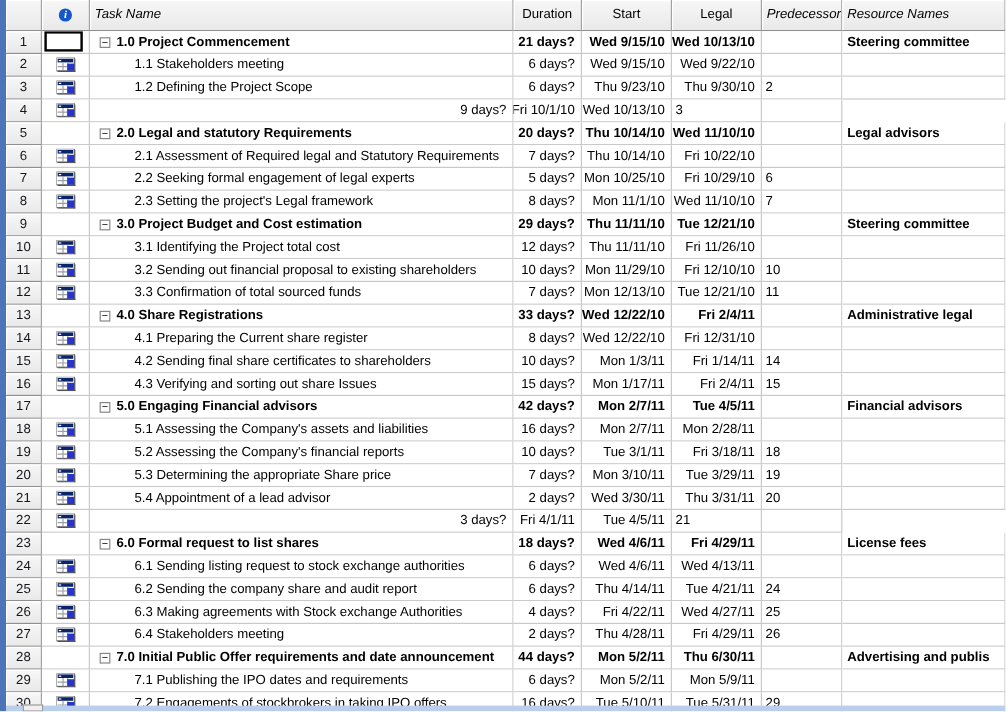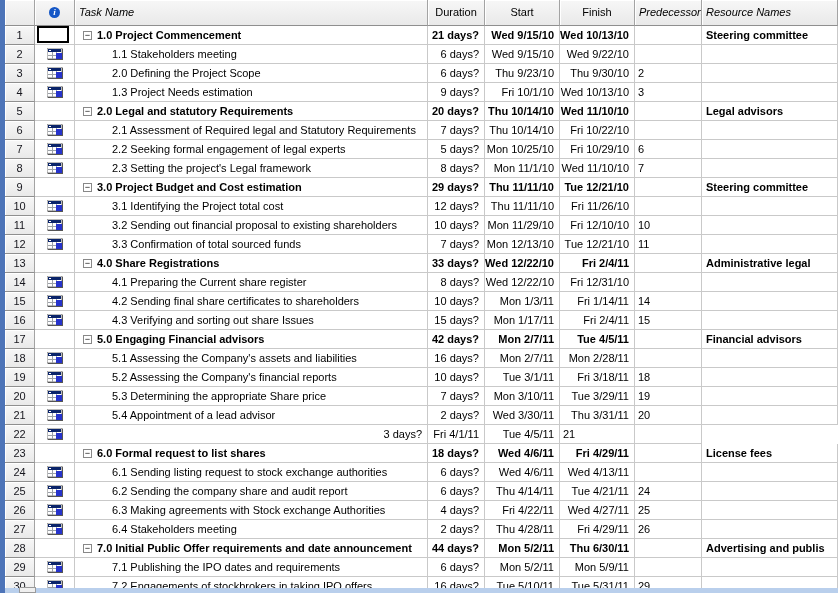--- a/index.html
+++ b/index.html
@@ -100,21 +100,21 @@
   <div class="table-wrap">
 
     <div class="trow header">
       <div class="cell hcell idcell"></div>
       <div class="cell hcell">
         <span class="info-glyph">i</span>
       </div>
       <div class="cell hcell left">Task Name</div>
       <div class="cell hcell">Duration</div>
       <div class="cell hcell">Start</div>
-      <div class="cell hcell">Finish</div>
+      <div class="cell hcell">Legal</div>
       <div class="cell hcell left">Predecessors</div>
       <div class="cell hcell left">Resource Names</div>
     </div>
 
     <div id="tbody">
         <div class="trow summary">
     <div class="cell idcell">1</div>
     <div class="cell c-info selected">
       <div class="sel-box"></div>
       <svg class="ind-icon" viewBox="0 0 16 12" width="16" height="12">
@@ -176,21 +176,21 @@
         <line x1="5.5" y1="4" x2="5.5" y2="11" stroke="#9aa0a8" stroke-width="1"></line>
         <line x1="9.5" y1="4" x2="9.5" y2="11" stroke="#9aa0a8" stroke-width="1"></line>
         <line x1="1" y1="7.5" x2="15" y2="7.5" stroke="#9aa0a8" stroke-width="1"></line>
         <rect x="9" y="5" width="6" height="6" fill="#2633cc"></rect>
         <line x1="15.5" y1="1" x2="15.5" y2="12" stroke="#555" stroke-width="1"></line>
         <line x1="1" y1="11.5" x2="16" y2="11.5" stroke="#555" stroke-width="1"></line>
       </svg>
     </div>
     <div class="cell c-name">
 
-      <span>2.0 Defining the Project Scope</span>
+      <span>1.2 Defining the Project Scope</span>
     </div>
     <div class="cell c-dur">6 days?</div>
     <div class="cell c-start">Thu 9/23/10</div>
     <div class="cell c-fin">Thu 9/30/10</div>
     <div class="cell c-pred">2</div>
     <div class="cell c-res"></div>
   </div>
         <div class="trow has-icon">
     <div class="cell idcell">4</div>
     <div class="cell c-info">
@@ -200,24 +200,20 @@
         <rect x="1" y="1" width="13" height="3" fill="#0a246a"></rect>
         <rect x="2" y="2" width="2" height="1" fill="#ffffff"></rect>
         <line x1="5.5" y1="4" x2="5.5" y2="11" stroke="#9aa0a8" stroke-width="1"></line>
         <line x1="9.5" y1="4" x2="9.5" y2="11" stroke="#9aa0a8" stroke-width="1"></line>
         <line x1="1" y1="7.5" x2="15" y2="7.5" stroke="#9aa0a8" stroke-width="1"></line>
         <rect x="9" y="5" width="6" height="6" fill="#2633cc"></rect>
         <line x1="15.5" y1="1" x2="15.5" y2="12" stroke="#555" stroke-width="1"></line>
         <line x1="1" y1="11.5" x2="16" y2="11.5" stroke="#555" stroke-width="1"></line>
       </svg>
     </div>
-    <div class="cell c-name">
-
-      <span>1.3 Project Needs estimation</span>
-    </div>
     <div class="cell c-dur">9 days?</div>
     <div class="cell c-start">Fri 10/1/10</div>
     <div class="cell c-fin">Wed 10/13/10</div>
     <div class="cell c-pred">3</div>
     <div class="cell c-res"></div>
   </div>
         <div class="trow summary">
     <div class="cell idcell">5</div>
     <div class="cell c-info">
 

